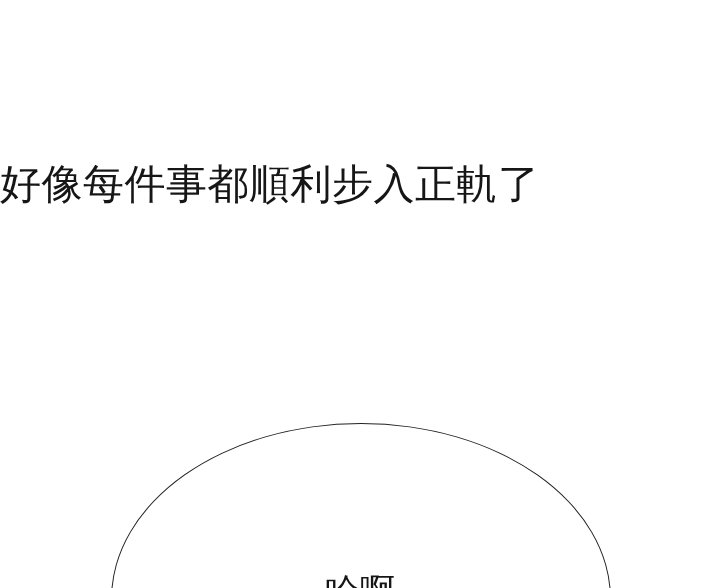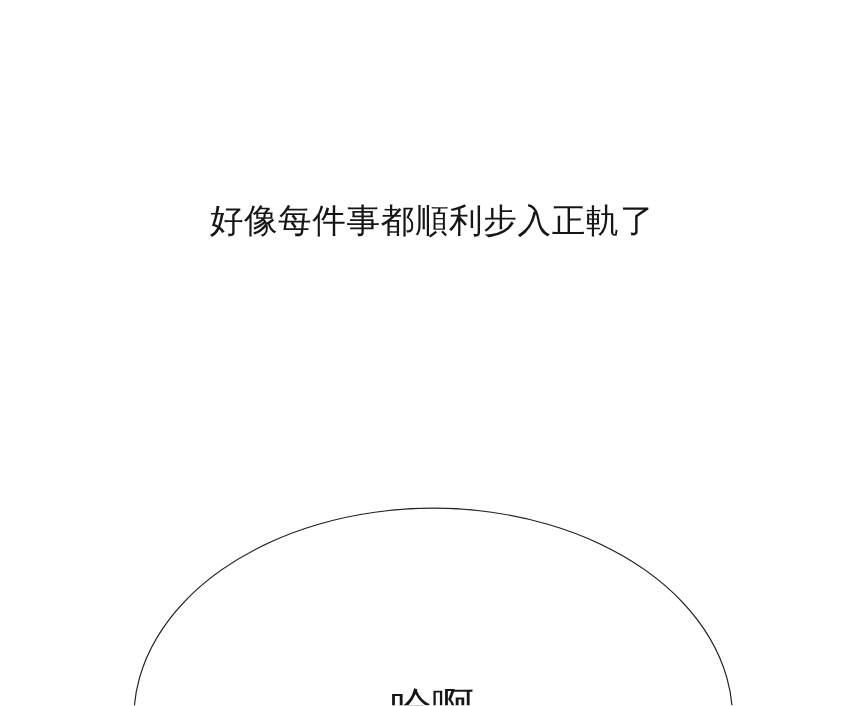--- a/index.html
+++ b/index.html
@@ -20,22 +20,21 @@
     width: 720px;
     height: 588px;
     background: var(--background);
     overflow: hidden;
   }
   .narration {
     position: absolute;
     top: 163px;
     left: 0;
     width: 720px;
-    text-align: center;
-    font-size: 28px;
+    font-size: 41px;
     line-height: 42px;
     letter-spacing: 0.5px;
     color: var(--ink);
     white-space: nowrap;
   }
   .speech-bubble {
     position: absolute;
     left: 111px;
     top: 423px;
     width: 500px;

